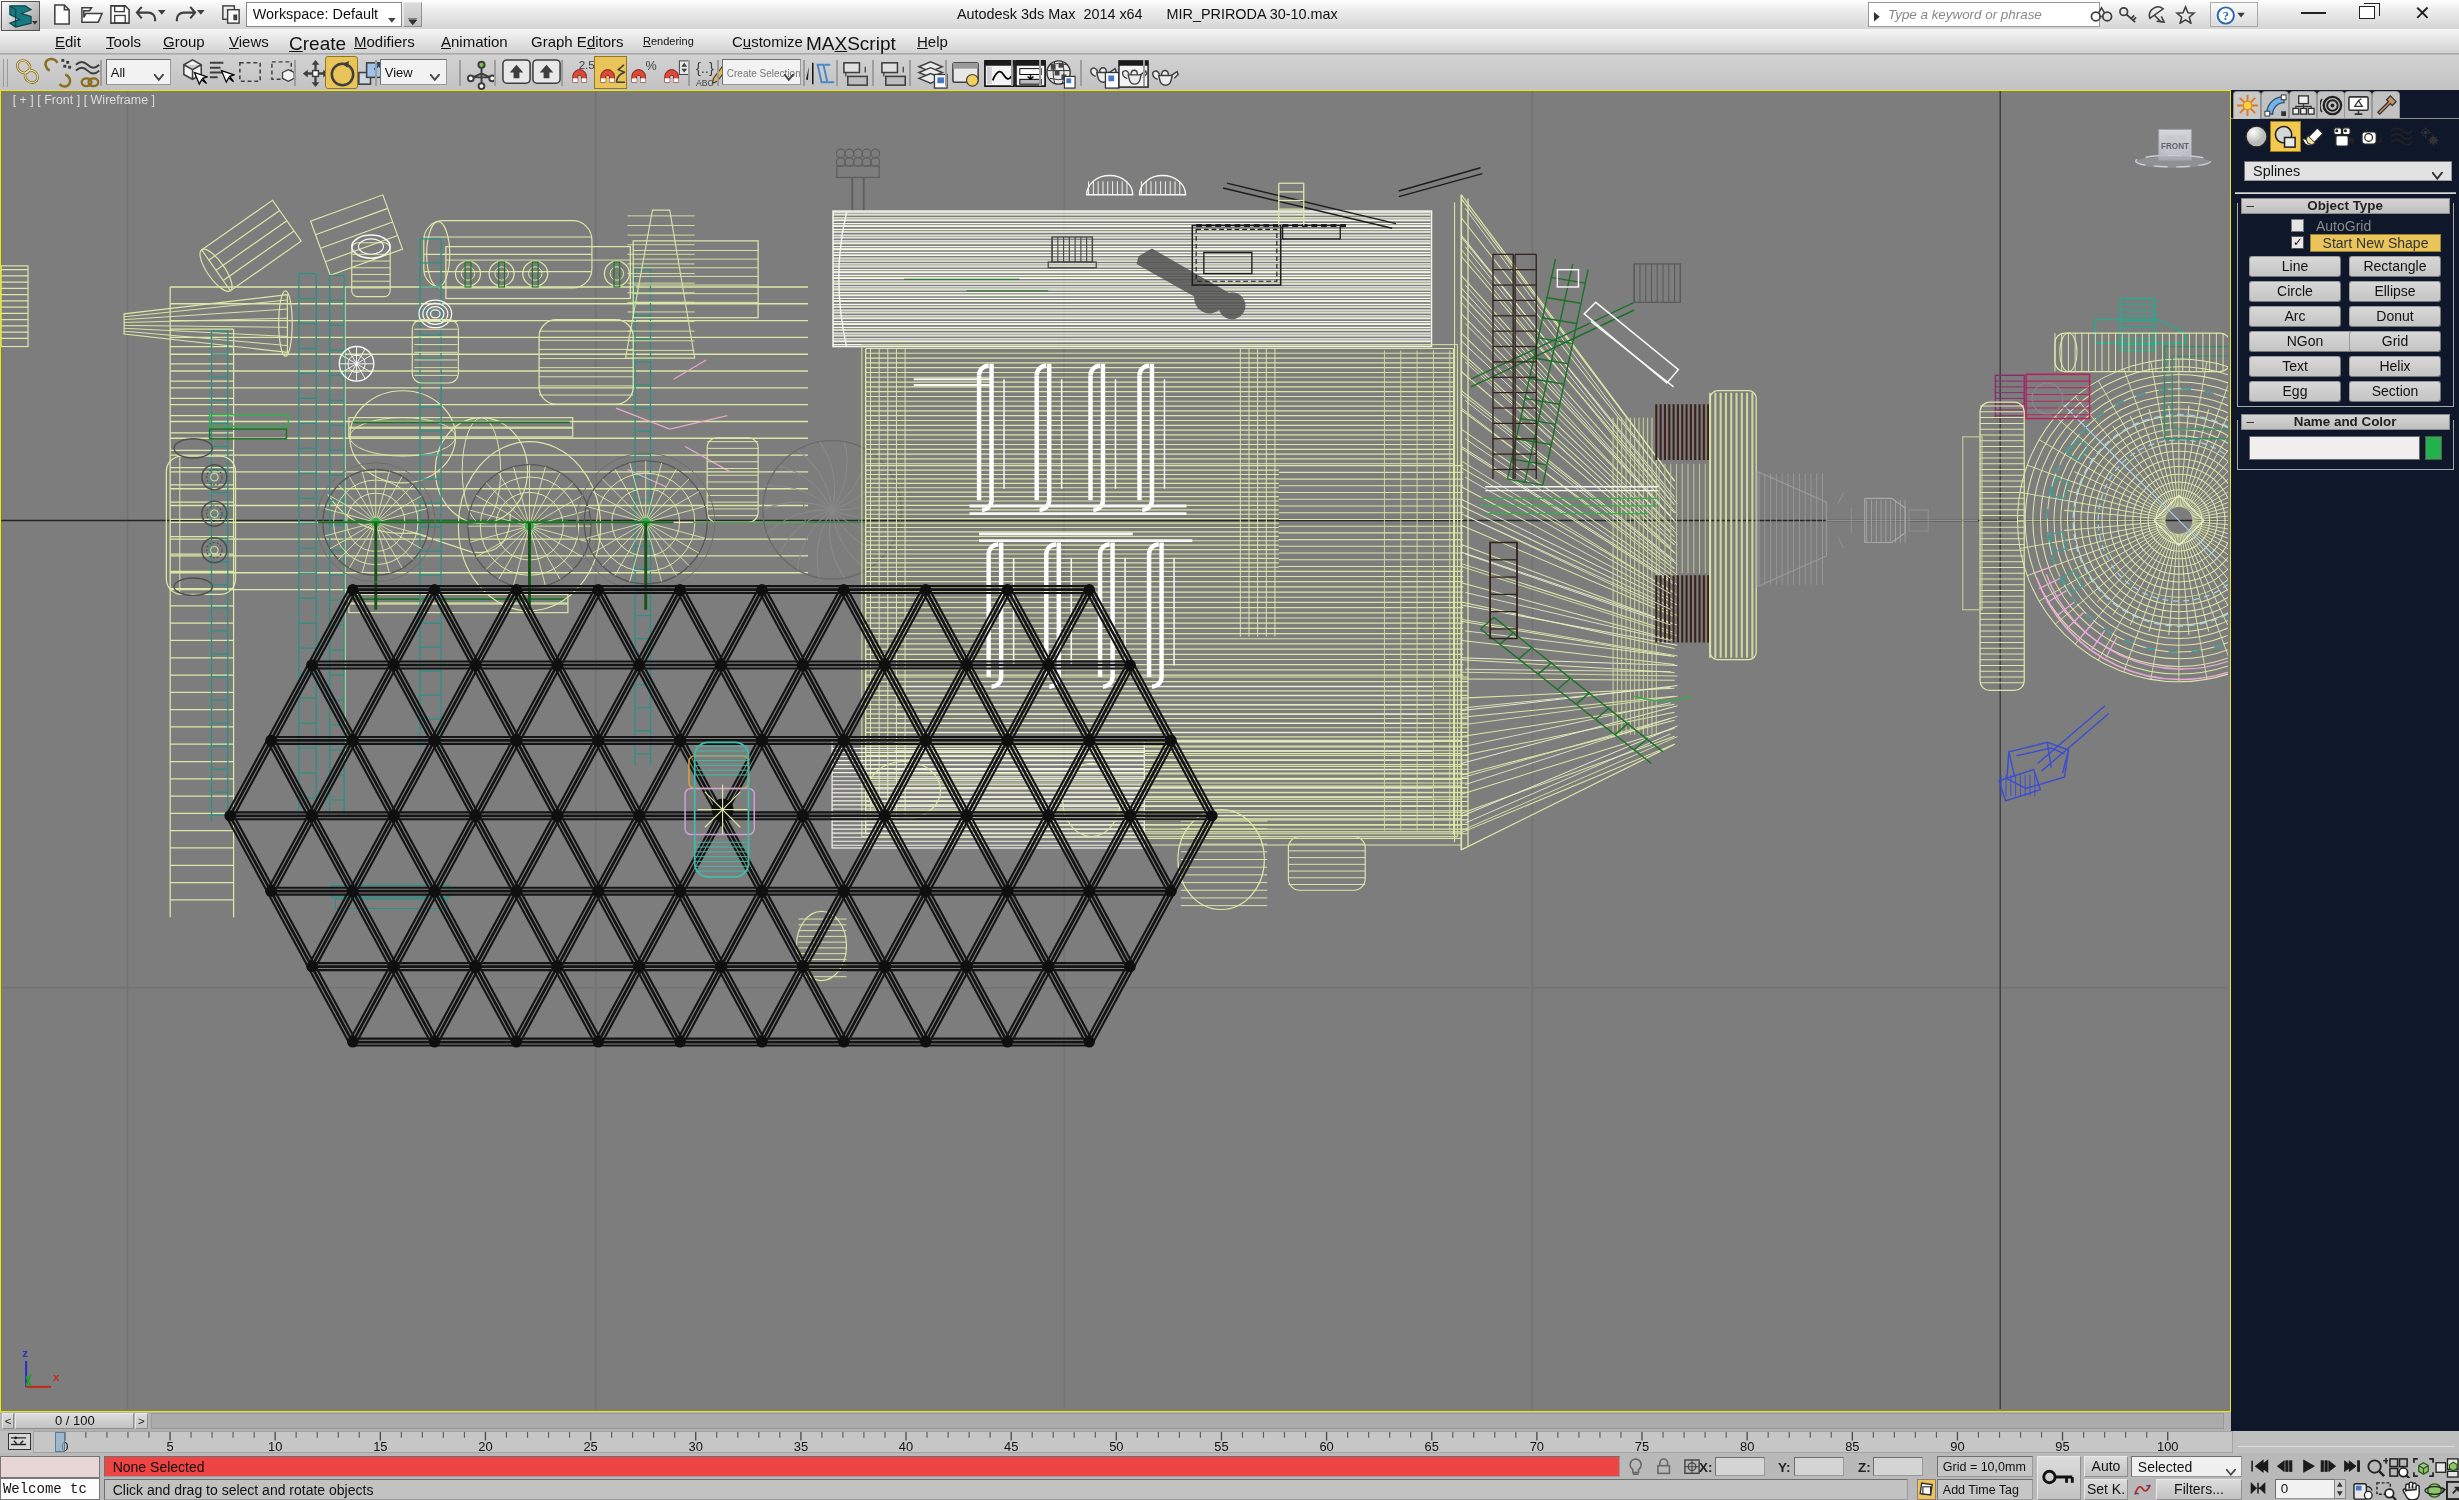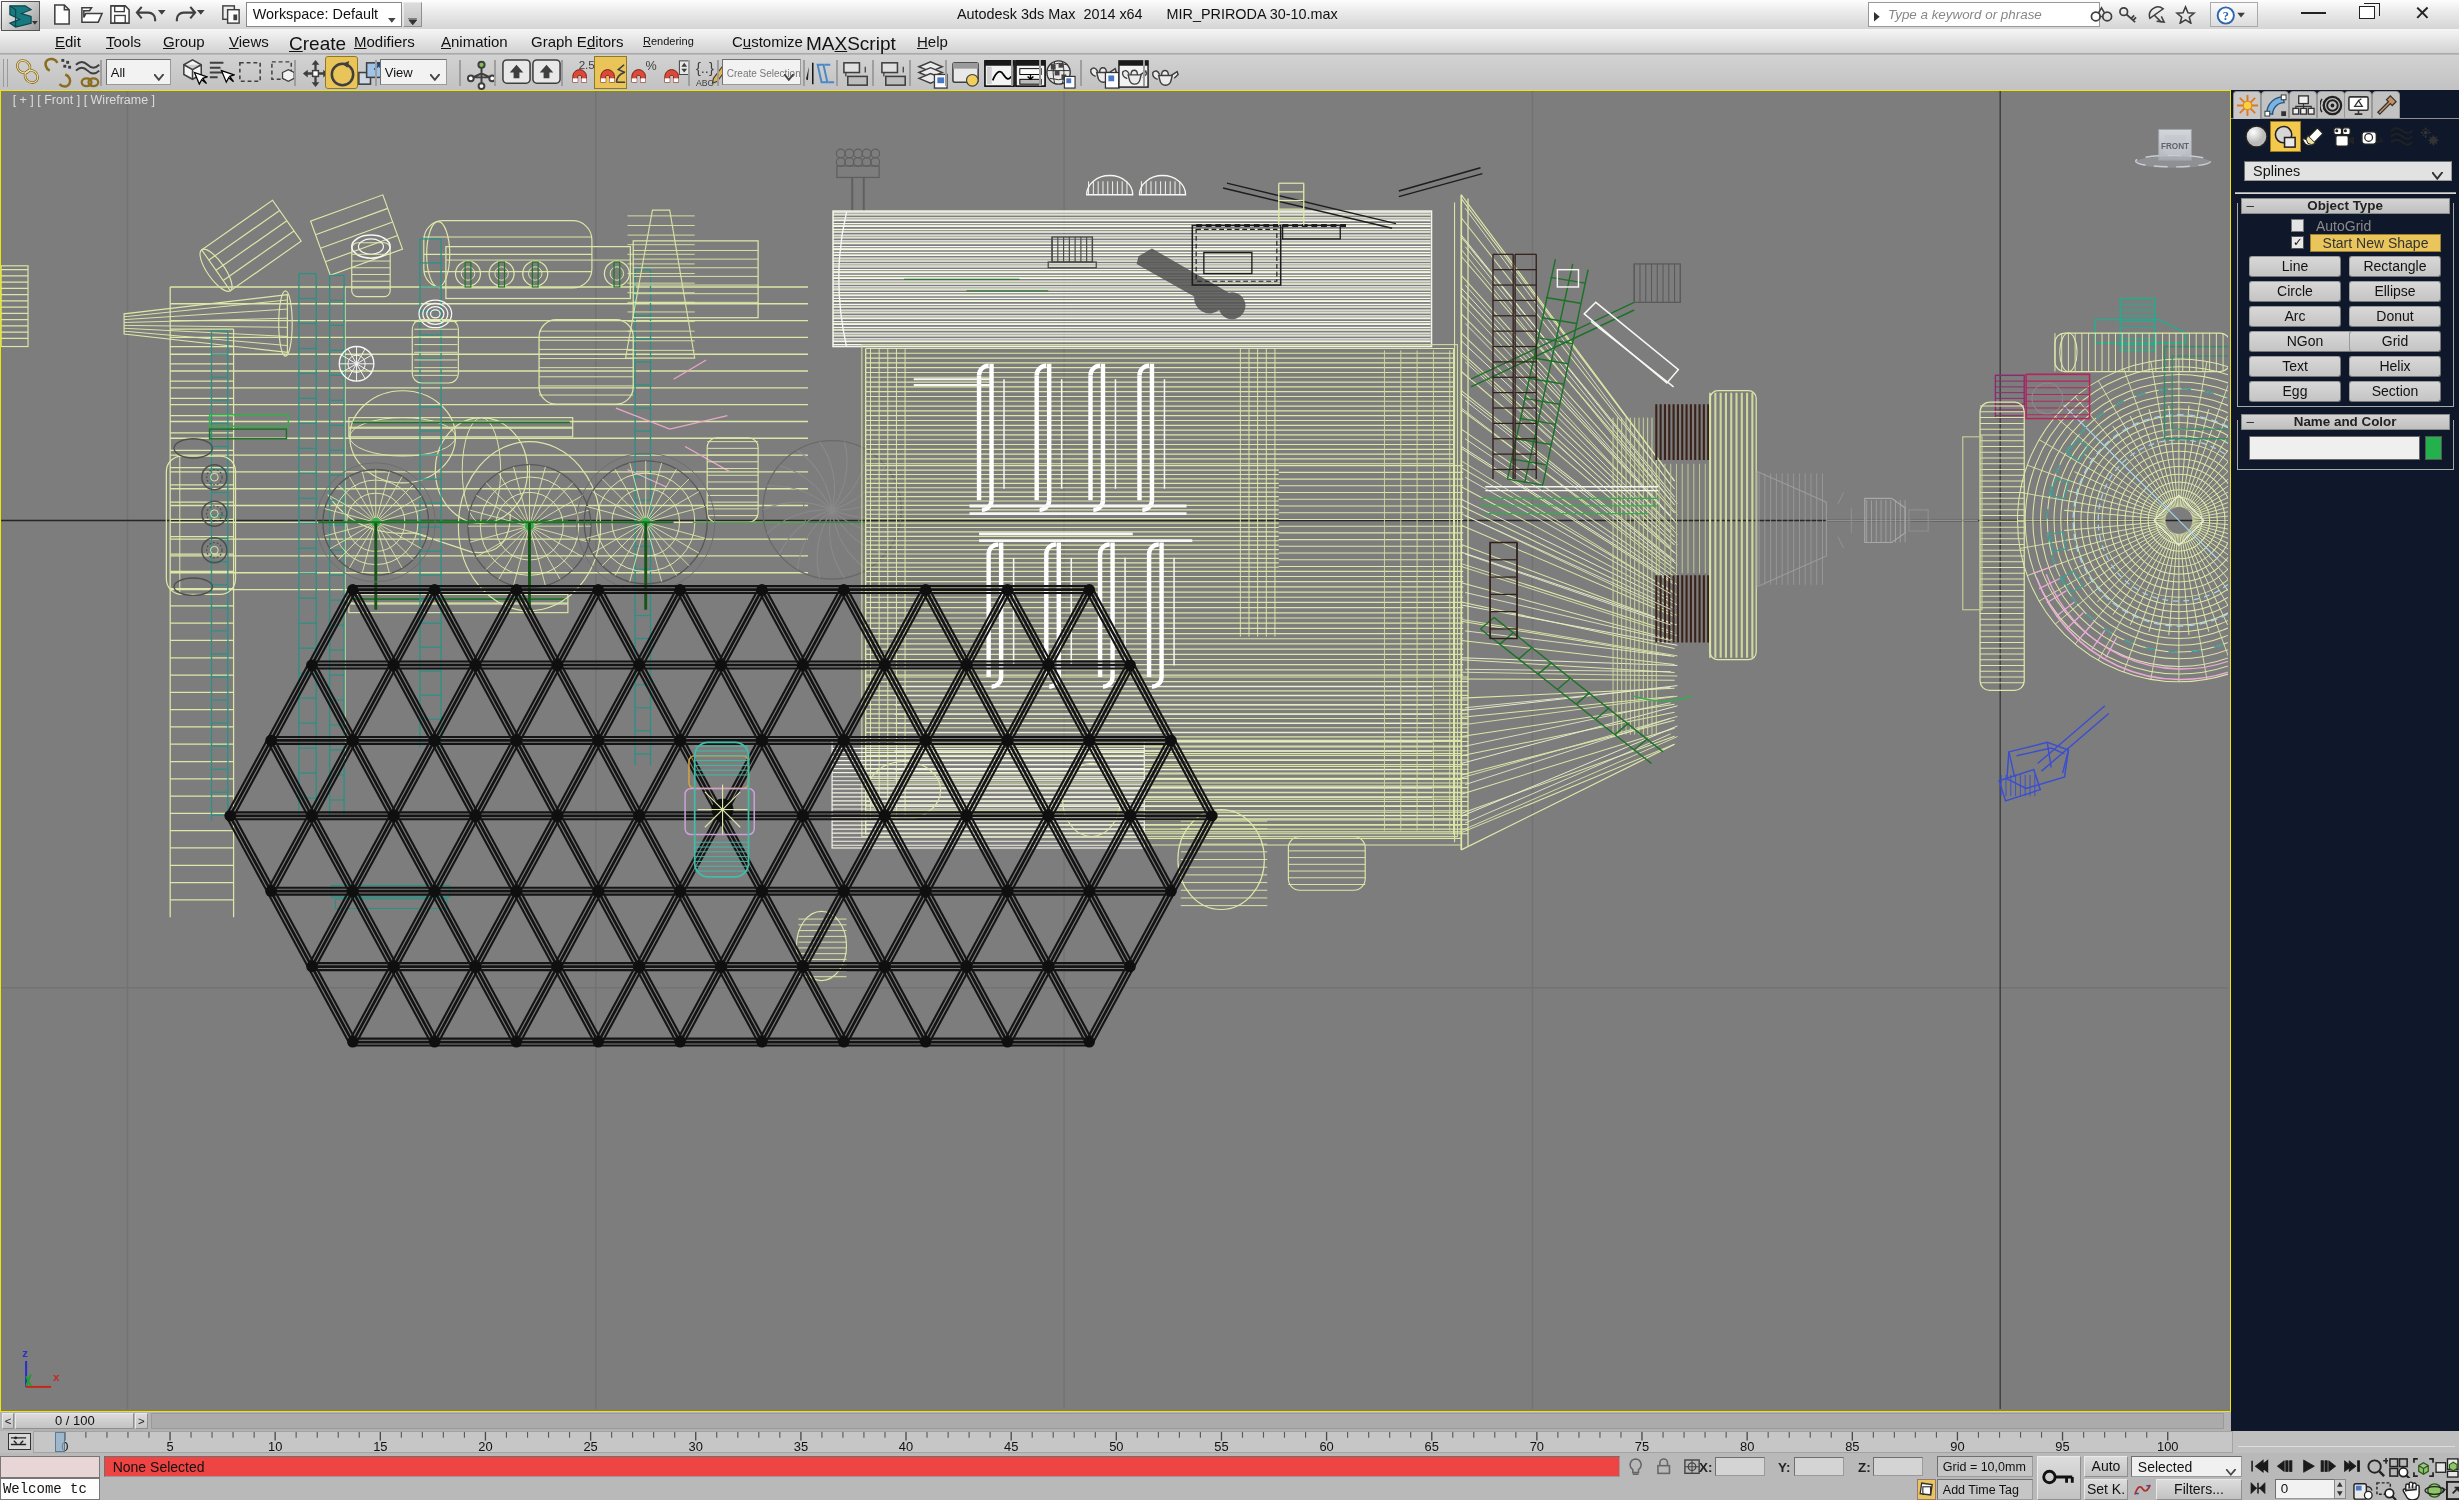--- a/index.html
+++ b/index.html
@@ -1938,20 +1938,21 @@
     <div class="abs" style="left:7.7px;top:1.9px;width:23px;height:17.3px;border:1.4px solid #333;background:#d8d8d8"><svg width="19" height="13.4" viewBox="0 0 20 14" style="">
         <path d="M2 3 h16 M2 10 h16 M6 3 v-0 M5 6 l3 3 M15 6 l-3 3" stroke="#222" stroke-width="1.5" fill="none"></path>
         <circle cx="7" cy="3" r="1.5" fill="#222"></circle>
       </svg></div>
   </div>
 <div class="abs" style="left:2238px;top:1446px;width:217px;height:1px;background:#9a9a9a;border-bottom:1px solid #dcdcdc;z-index:3"></div>
 <div class="abs" style="left:0;top:1454px;width:2459px;height:47px;background:#b9b9b9">
     <div class="abs" style="left:0px;top:1.9px;width:100px;height:22px;background:#e8d6d6;border:1.4px solid #777"></div>
     <div class="abs" style="left:0px;top:24px;width:100px;height:22px;background:#fdfdfd;border:1.4px solid #777;font-family:'Liberation Mono',monospace;font-size:14px;color:#111;padding:1.9px 1.9px;white-space:nowrap;overflow:hidden">Welcome&nbsp;tc</div>
     <div class="abs sunken" style="left:104px;top:1.9px;width:1516px;height:21px;background:#ef4444;font-size:14px;color:#111;padding:1.9px 7.7px">None Selected</div>
+    <div class="abs sunken" style="left:104px;top:25px;width:1804px;height:21px;background:#c2c2c2;font-size:14px;color:#111;padding:1.9px 7.7px">Click and drag to select and rotate objects</div>
     <div class="abs" style="left:1627px;top:3.8px"><svg width="17.3" height="17.3" viewBox="0 0 18 18" style="">
         <path d="M9 1 a6 6 0 0 1 3 11 v3 h-6 v-3 a6 6 0 0 1 3 -11 z M6 17 h6" fill="none" stroke="#666" stroke-width="1.6"></path>
       </svg></div>
     <div class="abs" style="left:1656px;top:3.8px"><svg width="15.4" height="17.3" viewBox="0 0 16 18" style="">
         <rect x="2" y="8" width="12" height="8" fill="none" stroke="#666" stroke-width="1.6"></rect>
         <path d="M4 8 v-3 a4 4 0 0 1 8 0 v3" fill="none" stroke="#666" stroke-width="1.6"></path>
       </svg></div>
     <div class="abs" style="left:1683px;top:3.8px"><svg width="19" height="17.3" viewBox="0 0 20 18" style="">
         <rect x="2" y="2" width="15" height="14" fill="none" stroke="#444" stroke-width="1.5"></rect>
         <circle cx="9.5" cy="9" r="4" fill="none" stroke="#444" stroke-width="1.4"></circle>

